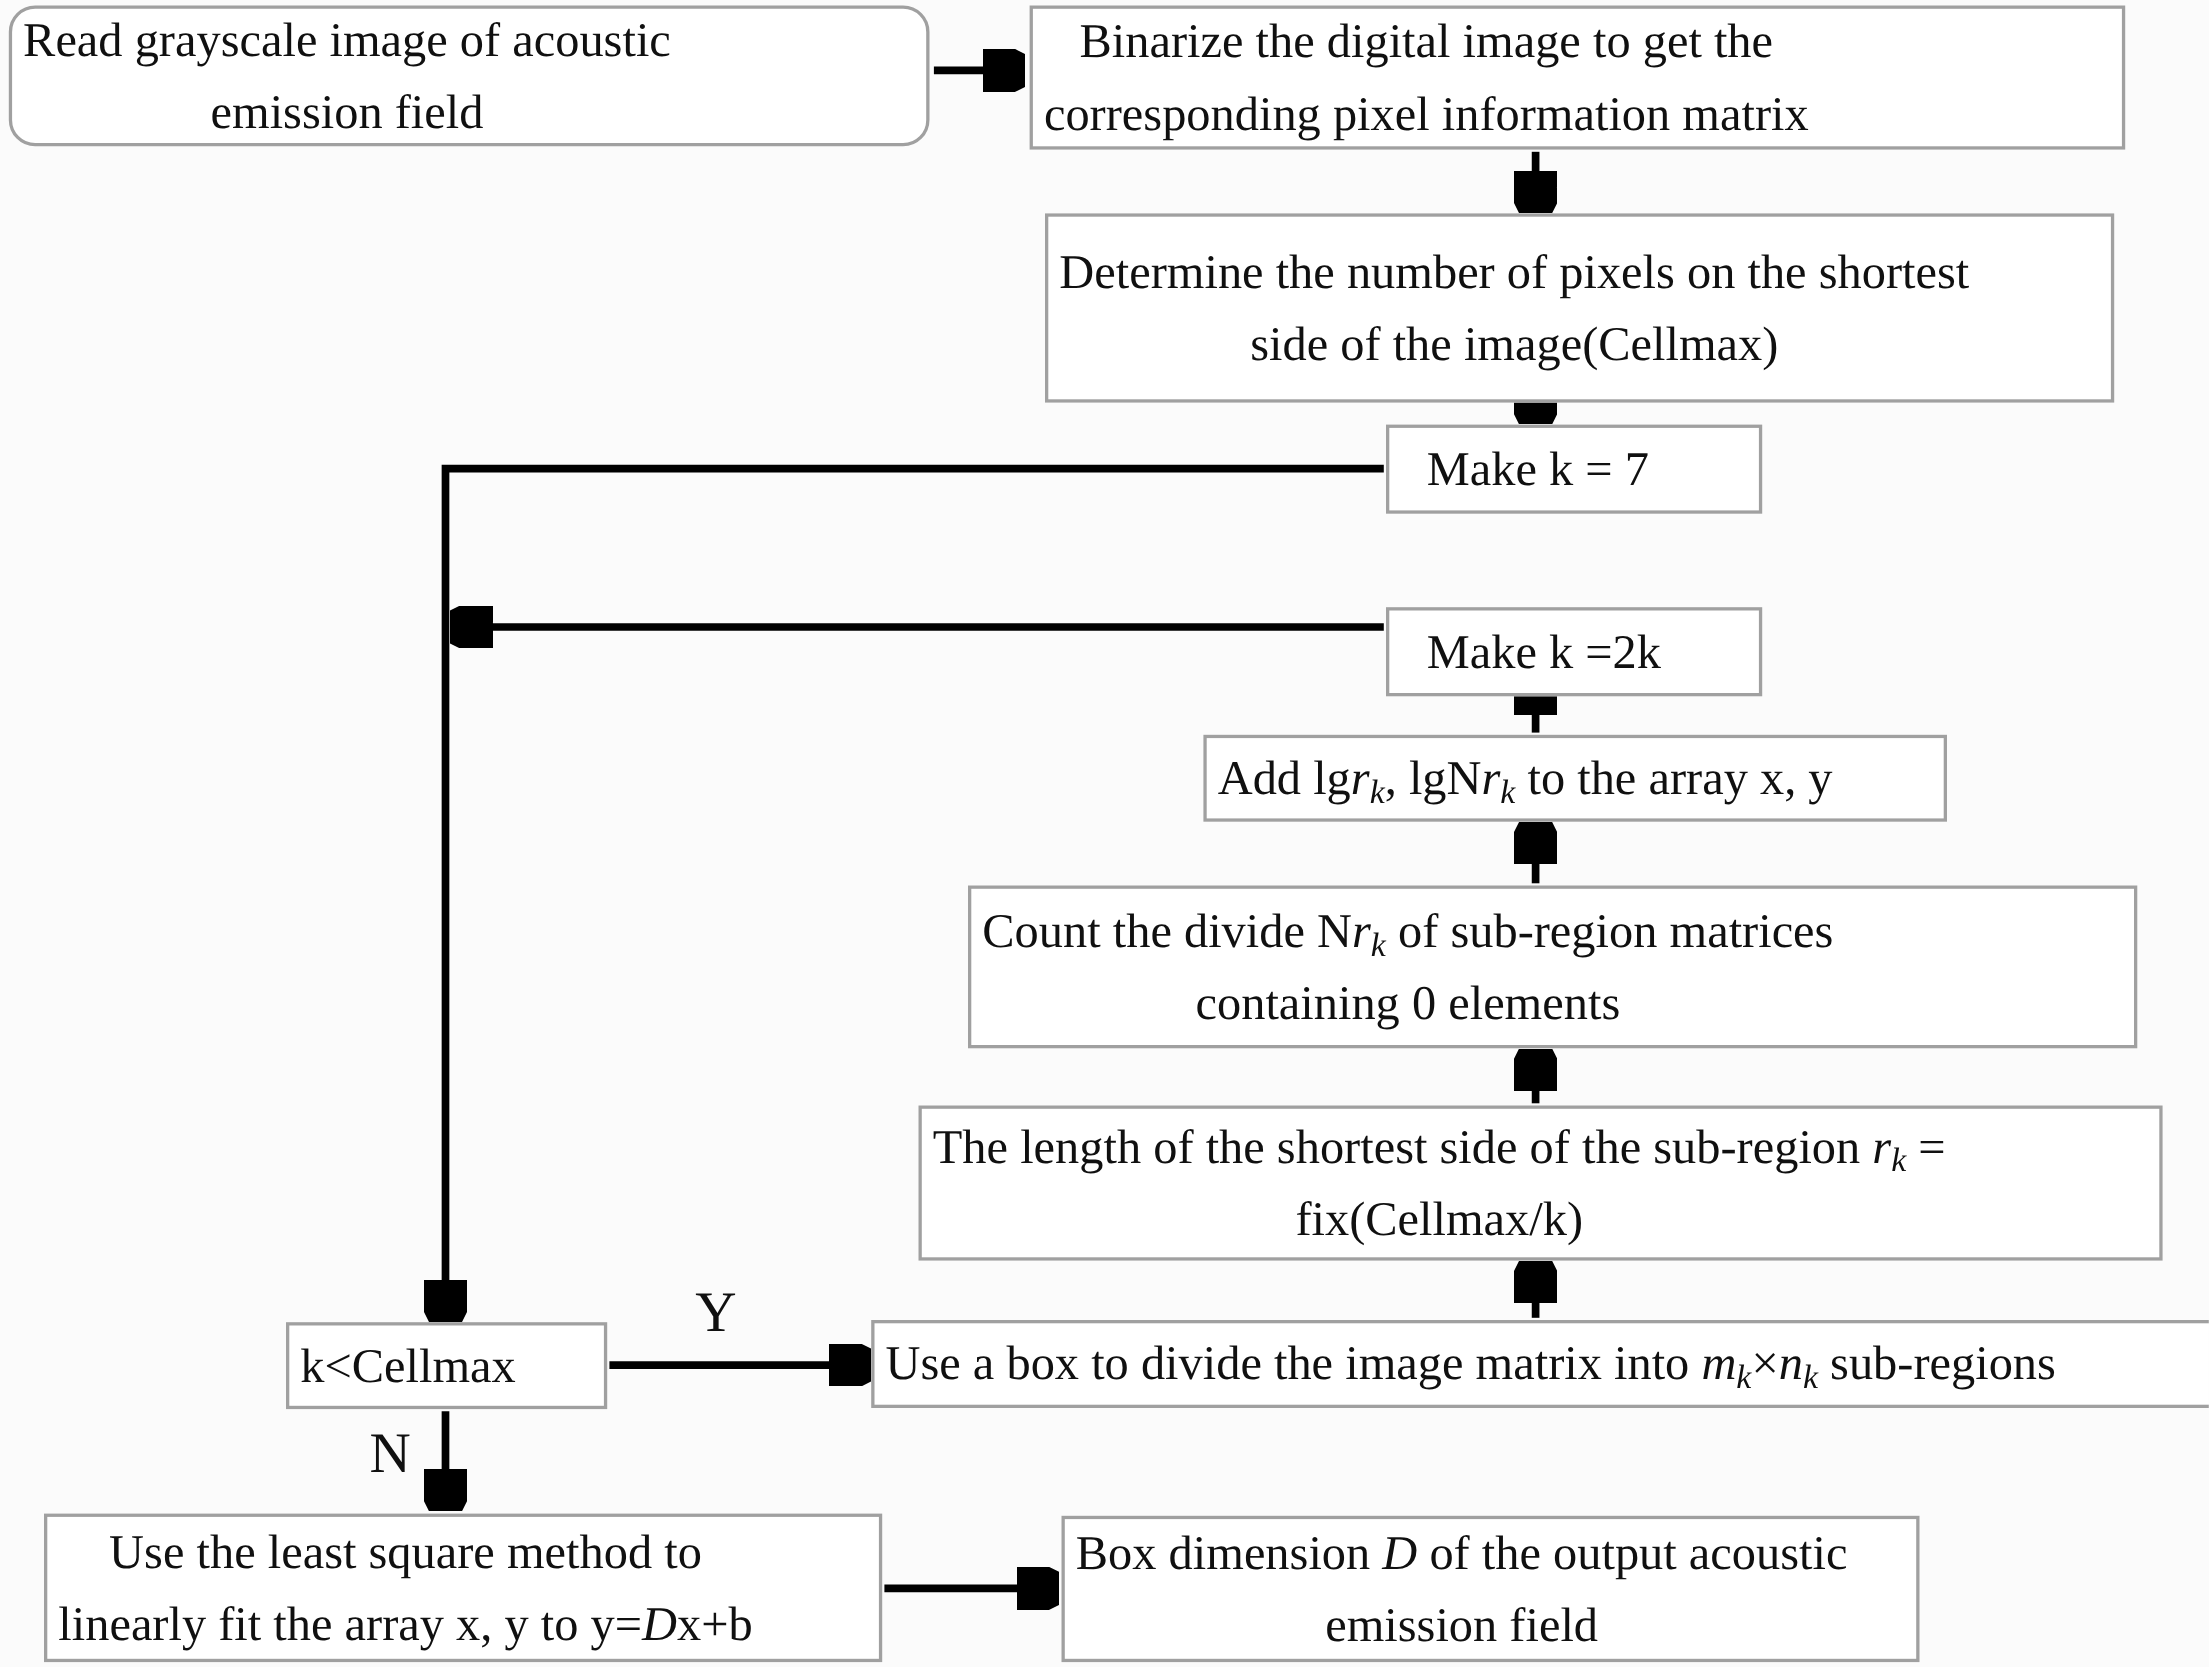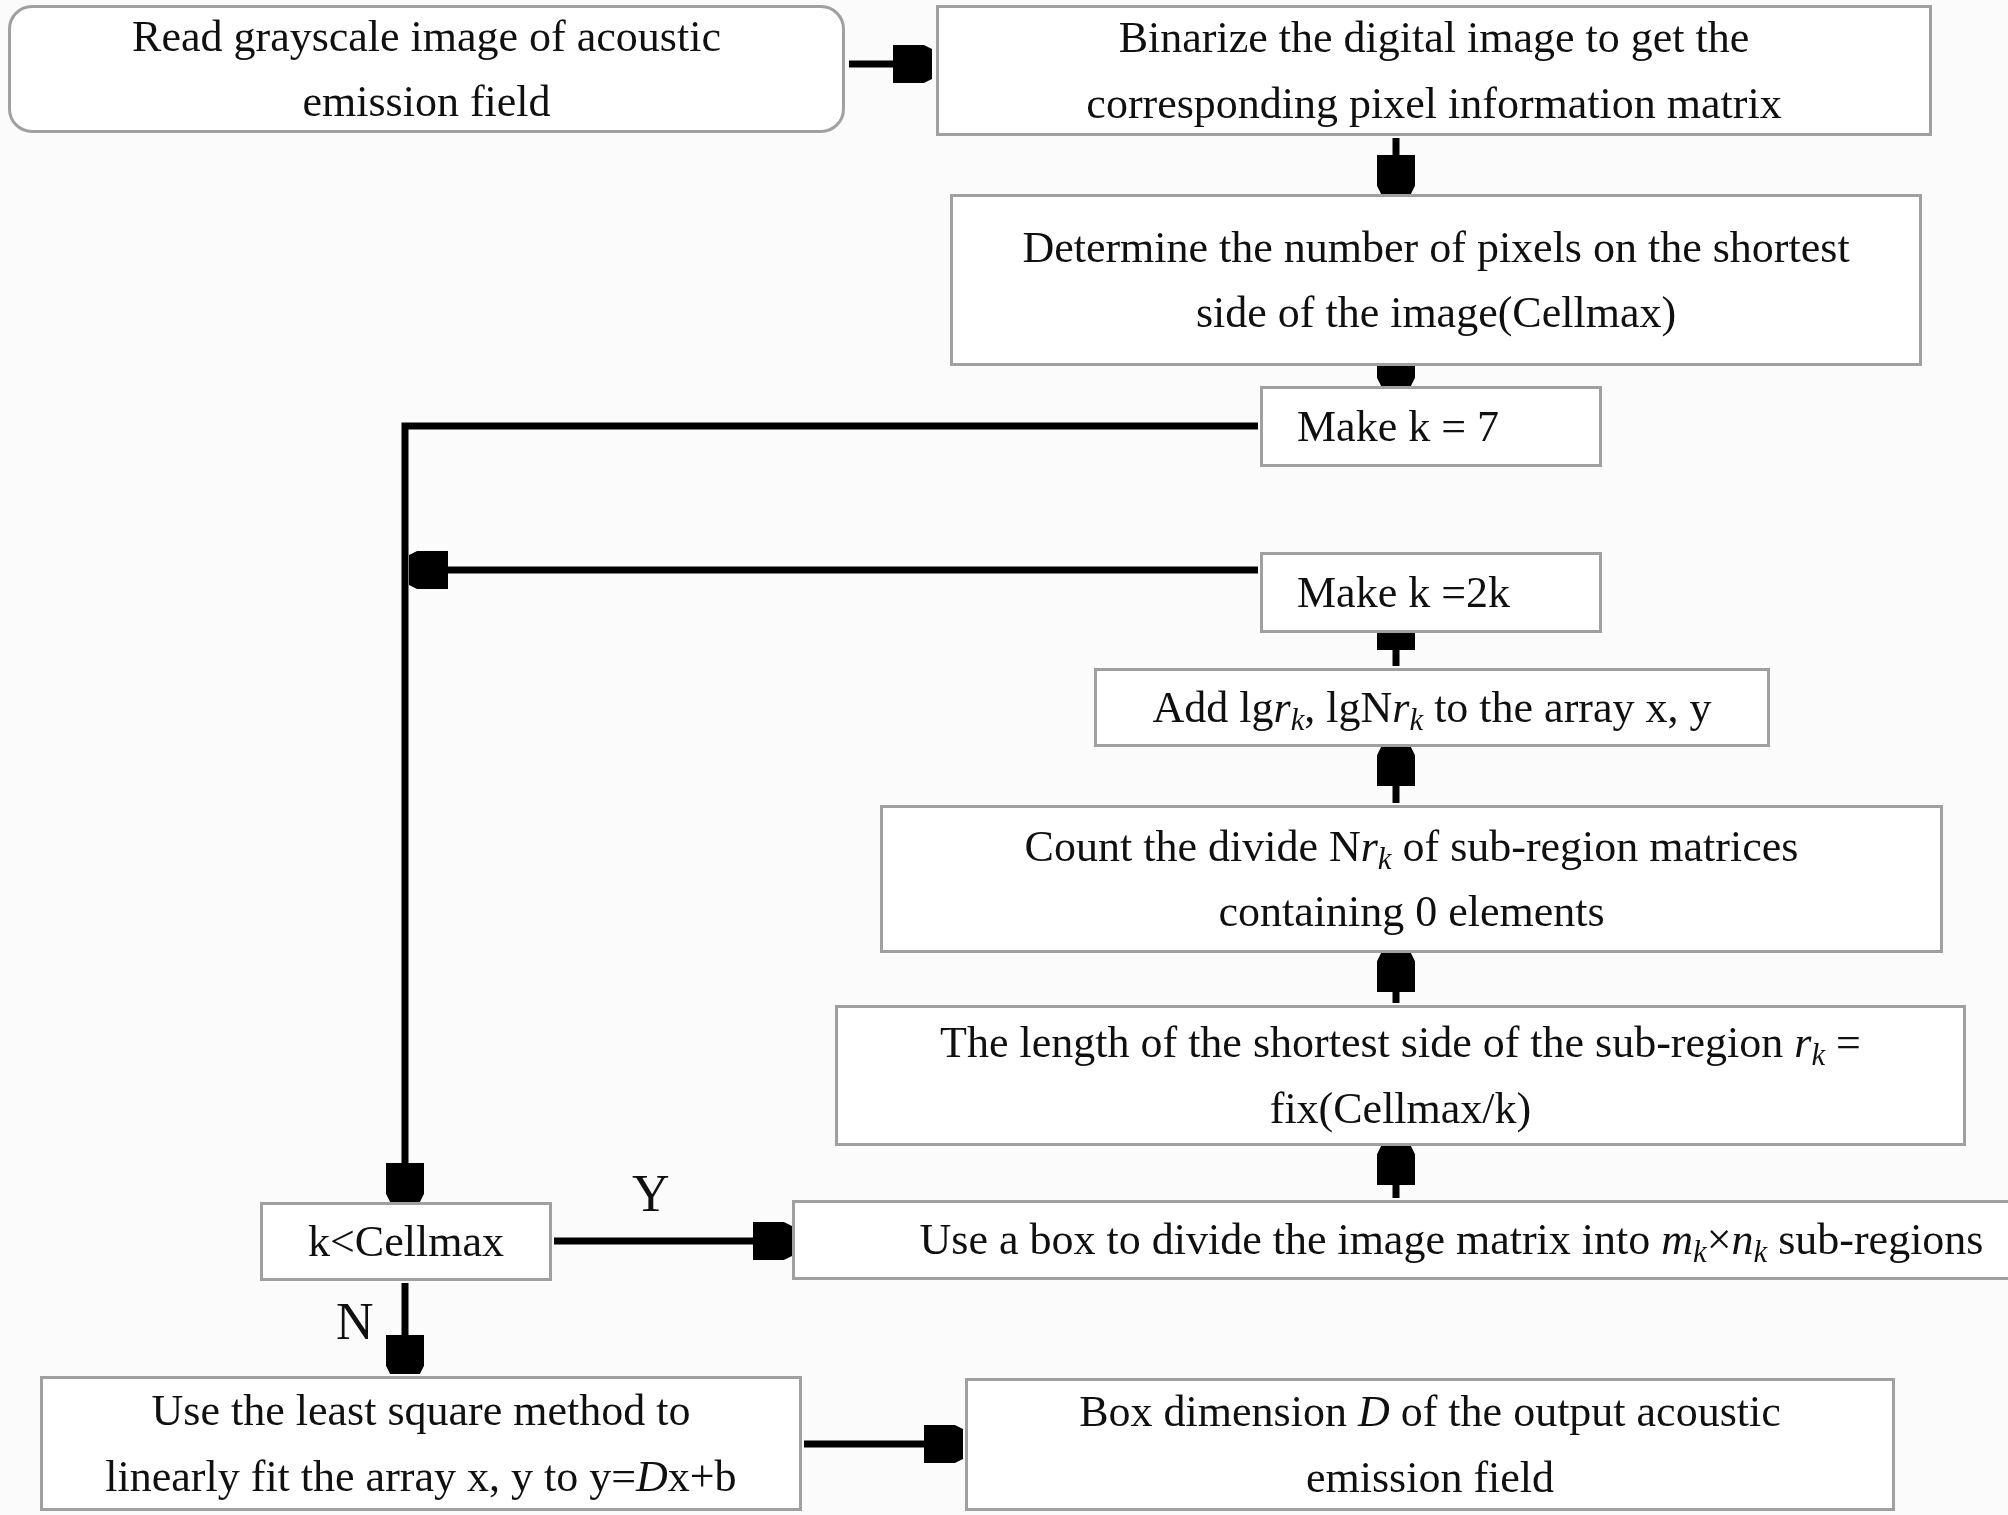--- a/index.html
+++ b/index.html
@@ -33,21 +33,21 @@
     fill:none;
     stroke:currentColor;
     stroke-width:7;
   }
   .node{
     position:absolute;
     background:var(--box-bg);
     border:3px solid var(--box-border);
     display:flex;
     align-items:center;
-    justify-content:center;
+    justify-content:flex-start;
     text-align:center;
     font-size:44px;
     line-height:1.48;
     padding:0 10px;
   }
   .node.rounded{border-radius:24px;}
   .node.left-text{
     justify-content:flex-start;
     text-align:left;
     padding-left:34px;
@@ -67,21 +67,21 @@
   #n-bin    {left:936px;  top:5px;    width:996px;  height:131px;}
   #n-cell   {left:950px;  top:194px;  width:972px;  height:172px;}
   #n-k1     {left:1260px; top:386px;  width:342px;  height:81px;}
   #n-k2k    {left:1260px; top:552px;  width:342px;  height:81px;}
   #n-add    {left:1094px; top:668px;  width:676px;  height:79px;}
   #n-count  {left:880px;  top:805px;  width:1063px; height:148px;}
   #n-len    {left:835px;  top:1005px; width:1131px; height:141px;}
   #n-dec    {left:260px;  top:1202px; width:292px;  height:79px;}
   #n-div    {left:792px;  top:1200px; width:1319px; height:80px;}
   #n-fit    {left:40px;   top:1376px; width:762px;  height:135px;}
-  #n-out    {left:965px;  top:1378px; width:930px;  height:133px;}
+  #n-out    {left:965px;  top:1378px; width:780px;  height:133px;}
   #label-y  {left:632px;  top:1168px;}
   #label-n  {left:336px;  top:1296px;}
 </style>
 </head>
 <body>
 
 <div class="canvas">
 
   <svg class="arrows" viewBox="0 0 2008 1515" xmlns="http://www.w3.org/2000/svg">
     <defs>

